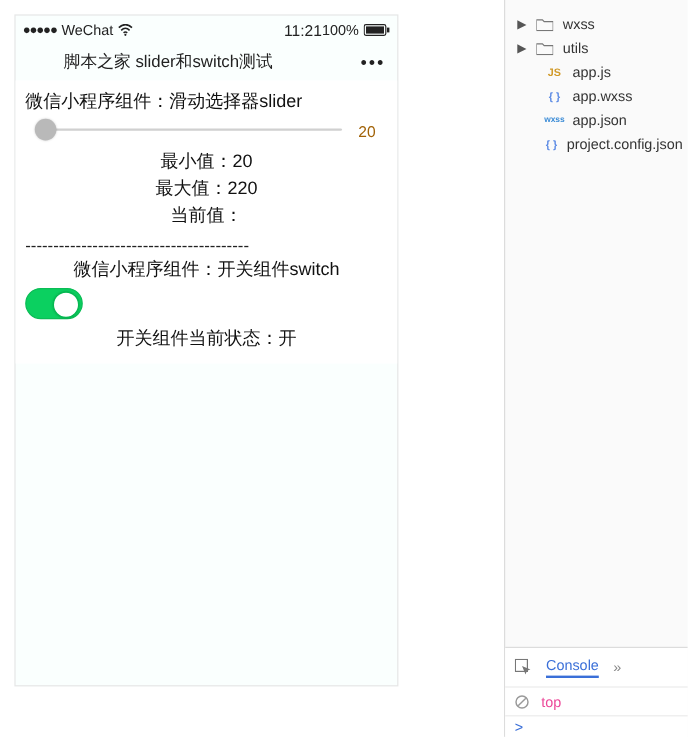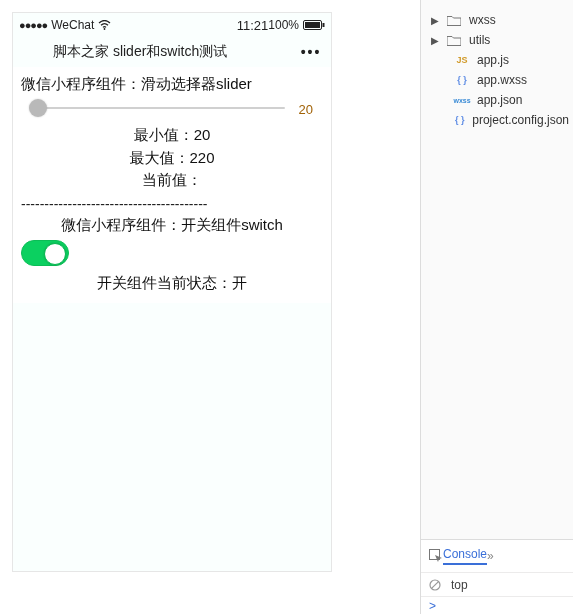--- a/index.html
+++ b/index.html
@@ -157,21 +157,21 @@
   .icon-wxss { color: #3a8bd6; font-size: 7px; }
   .tree-label { color: #333; }
   
   .console-bar {
     position: absolute;
     bottom: 42px; left: 0; right: 0;
     height: 26px;
     border-top: 1px solid #dcdcdc;
     display: flex;
     align-items: center;
-    gap: 0;
+    gap: 12px;
     padding: 16px 8px;
     background: #fff;
     font-size: 12px;
     color: #555;
   }
   .console-tab {
     color: #3a6fd8;
     border-bottom: 2px solid #3a6fd8;
     padding-bottom: 2px;
   }
@@ -181,21 +181,21 @@
     position: absolute;
     bottom: 18px; left: 0; right: 0;
     height: 24px;
     border-top: 1px solid #ecebeb;
     display: flex;
     align-items: center;
     gap: 10px;
     padding: 0 8px;
     background: #fff;
     font-size: 12px;
-    color: #404040;
+    color: #ec4899;
   }
   .noentry svg { display: block; }
   .prompt-bar {
     position: absolute;
     bottom: 0; left: 0; right: 0;
     height: 18px;
     border-top: 1px solid #ecebeb;
     display: flex;
     align-items: center;
     padding: 0 8px;

